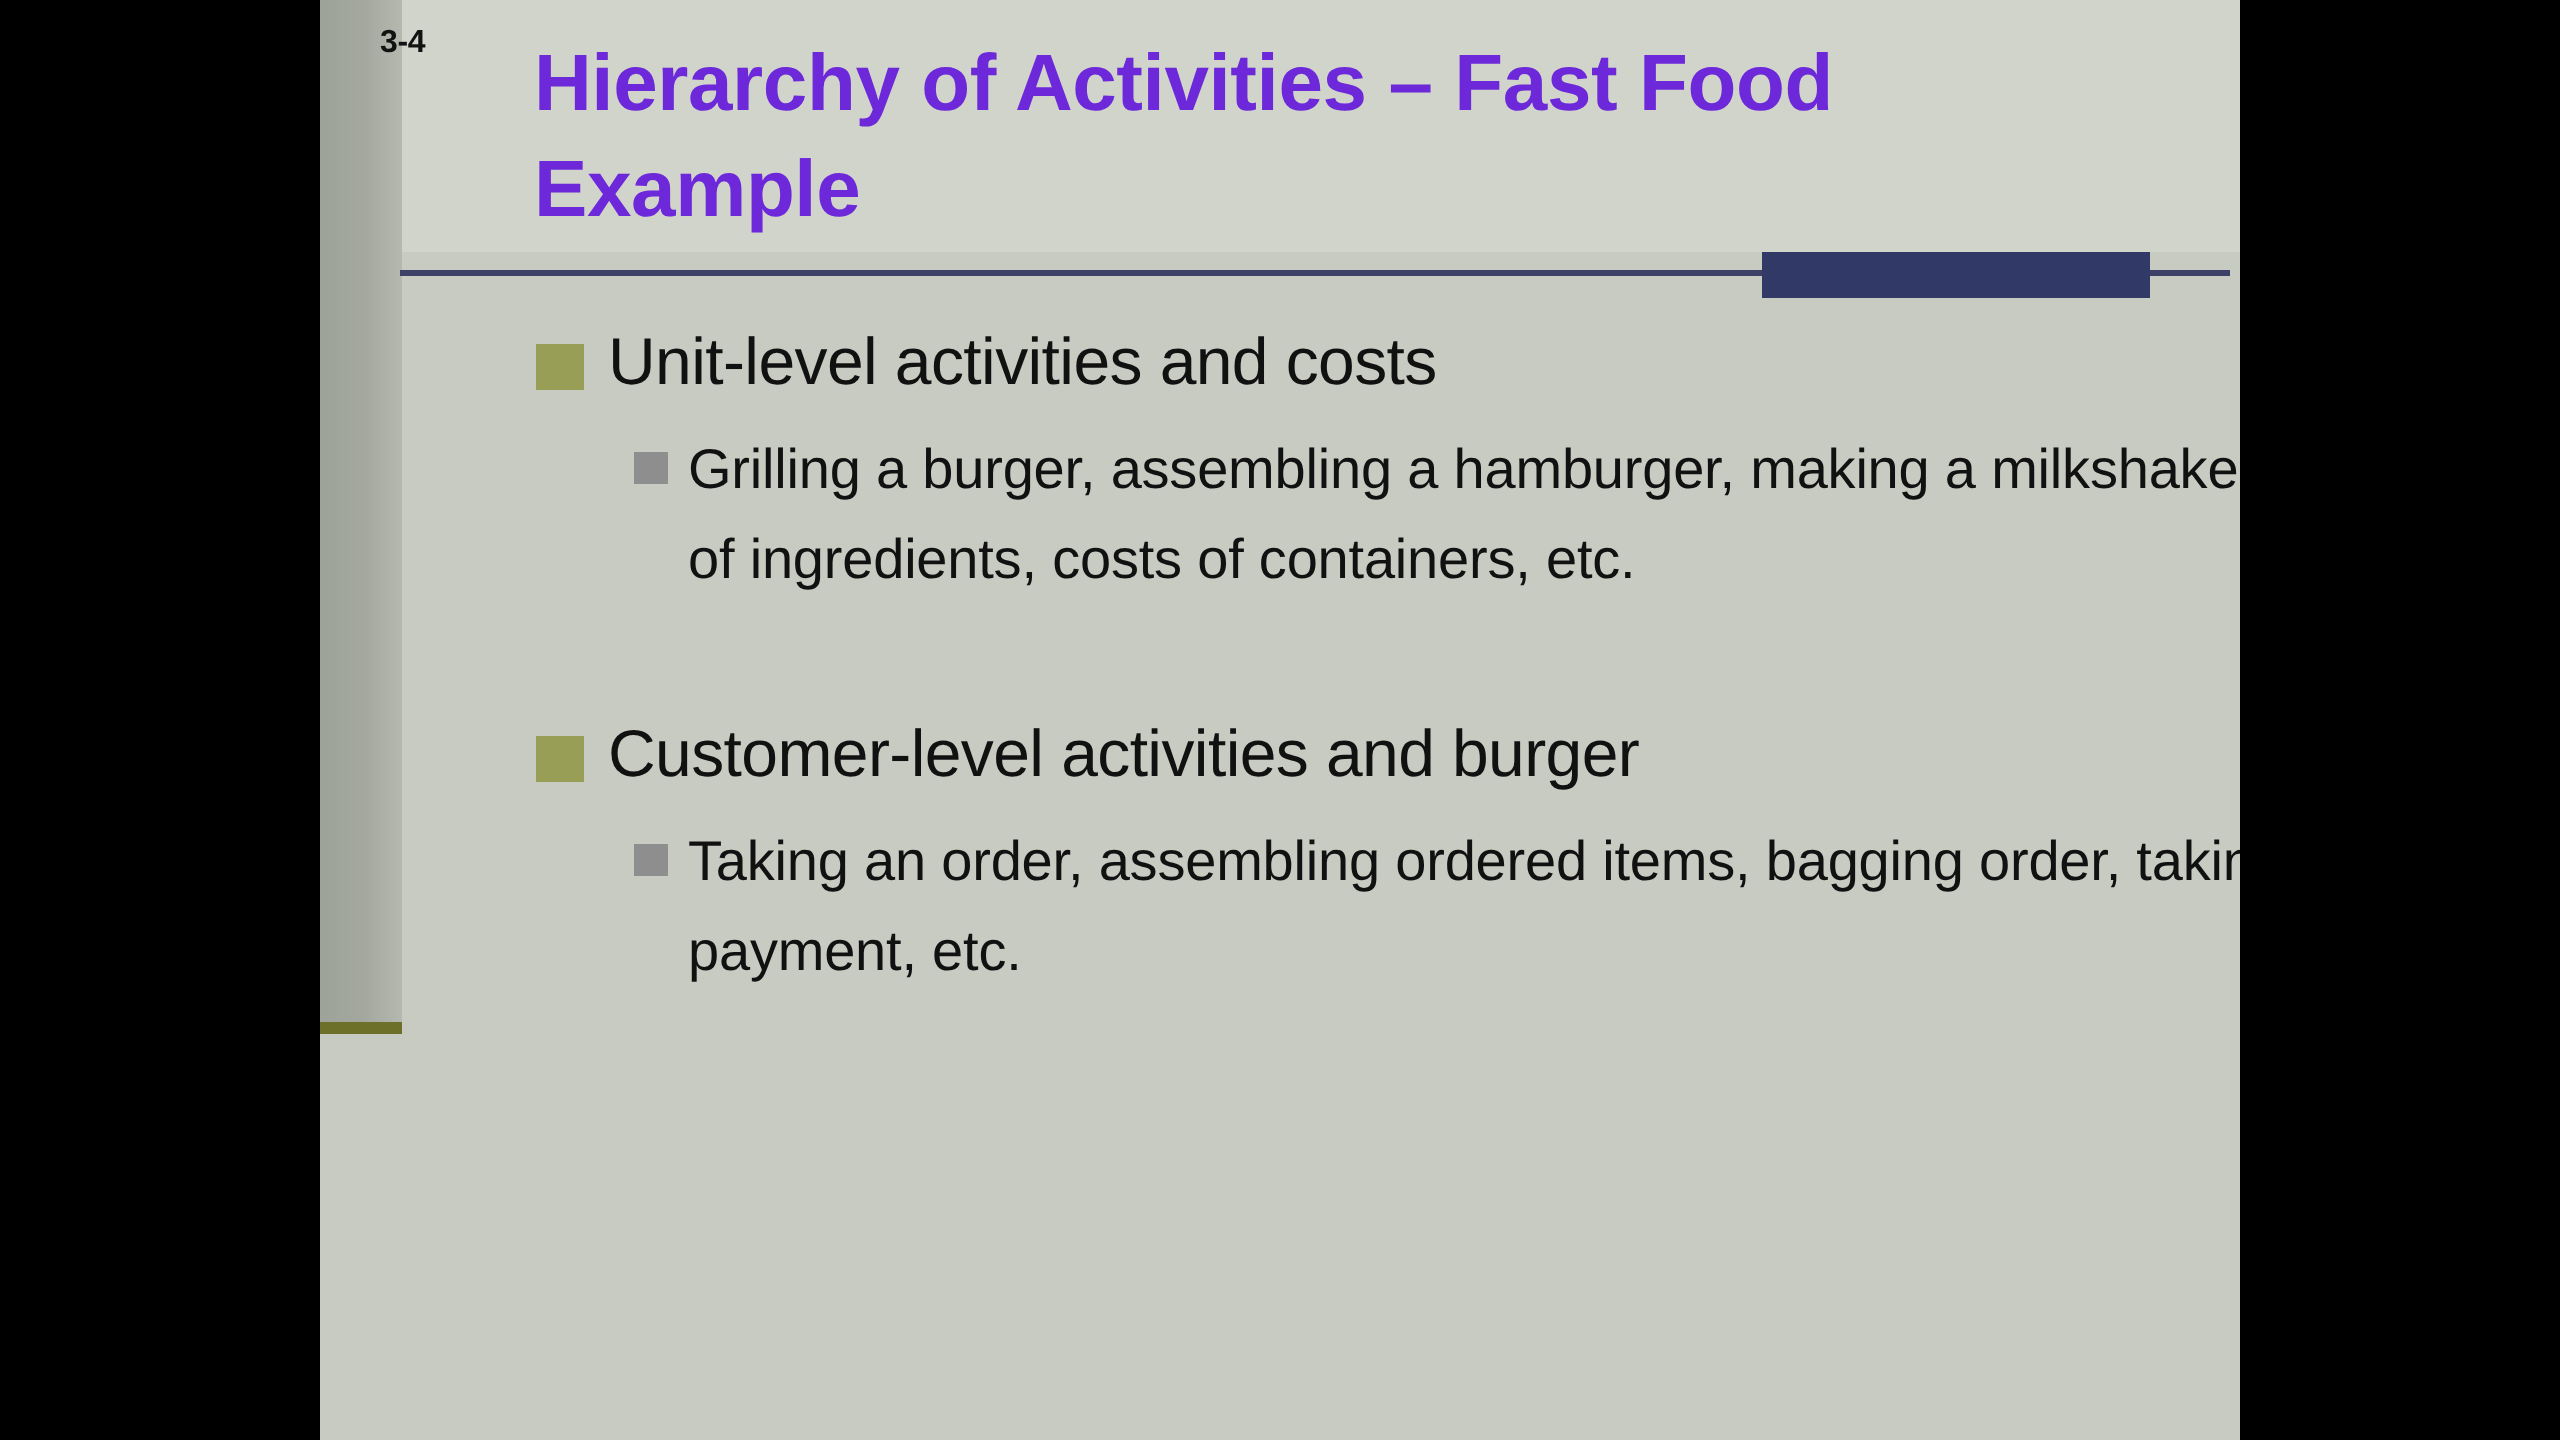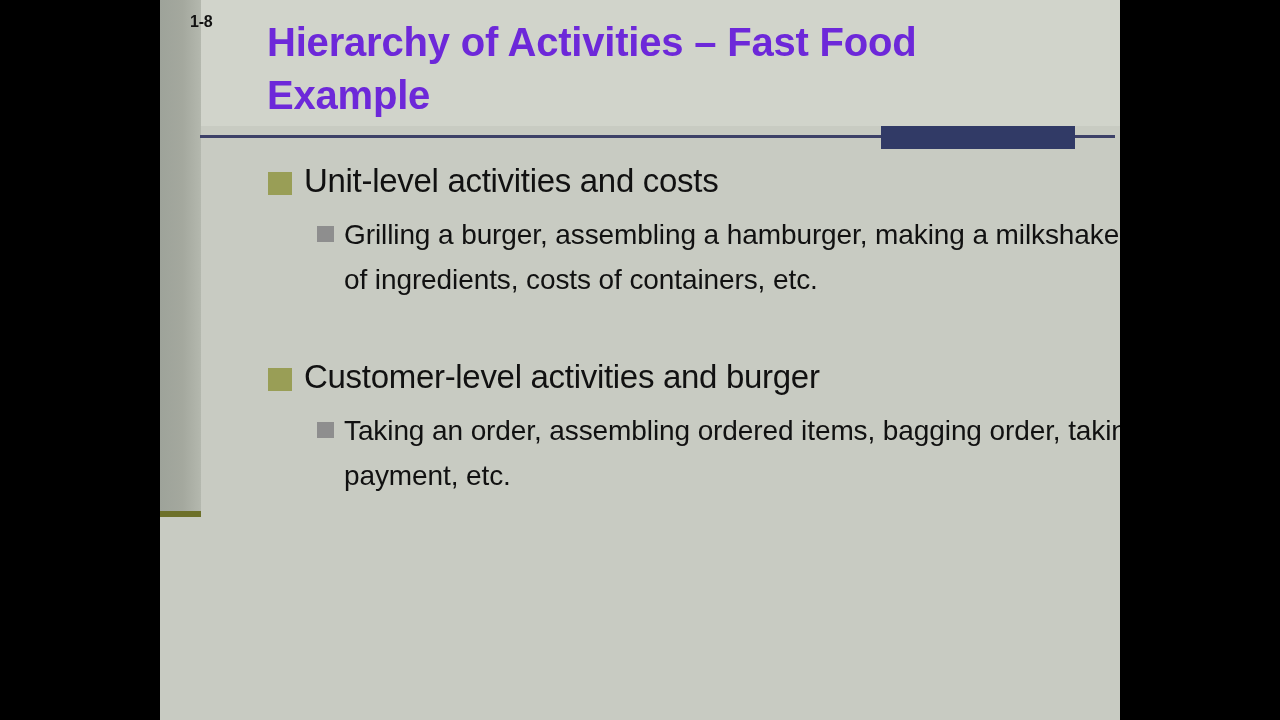--- a/index.html
+++ b/index.html
@@ -160,21 +160,21 @@
 
 <div id="slide-viewport">
 
   <div id="slide-canvas">
 
     <div id="title-band"></div>
 
     <div id="left-bar"></div>
     <div id="left-bar-cap"></div>
 
-    <div id="slide-number">1-8</div>
+    <div id="slide-number">3-4</div>
 
     <div id="slide-title">Hierarchy of Activities – Fast Food Example</div>
 
     <div id="title-rule"></div>
     <div id="accent-block"></div>
 
     <div id="body-content">
 
       <div class="level1-item">
         <span class="bullet-sq-olive"></span>

